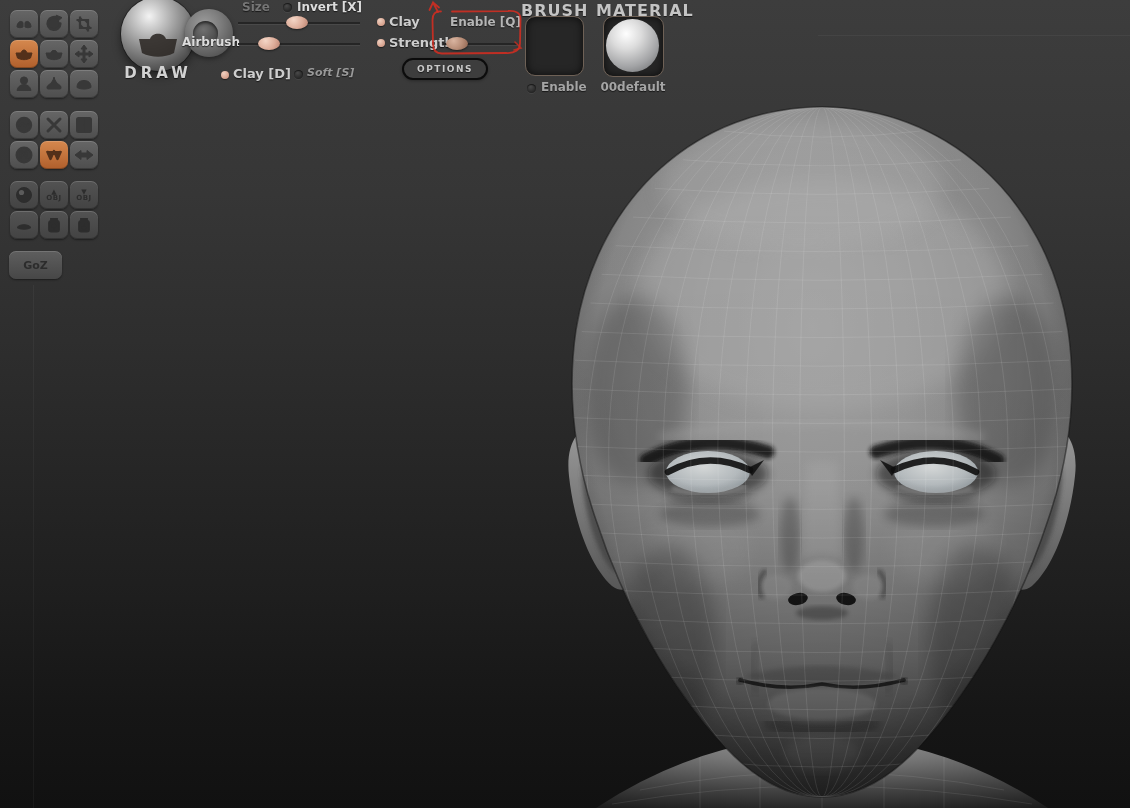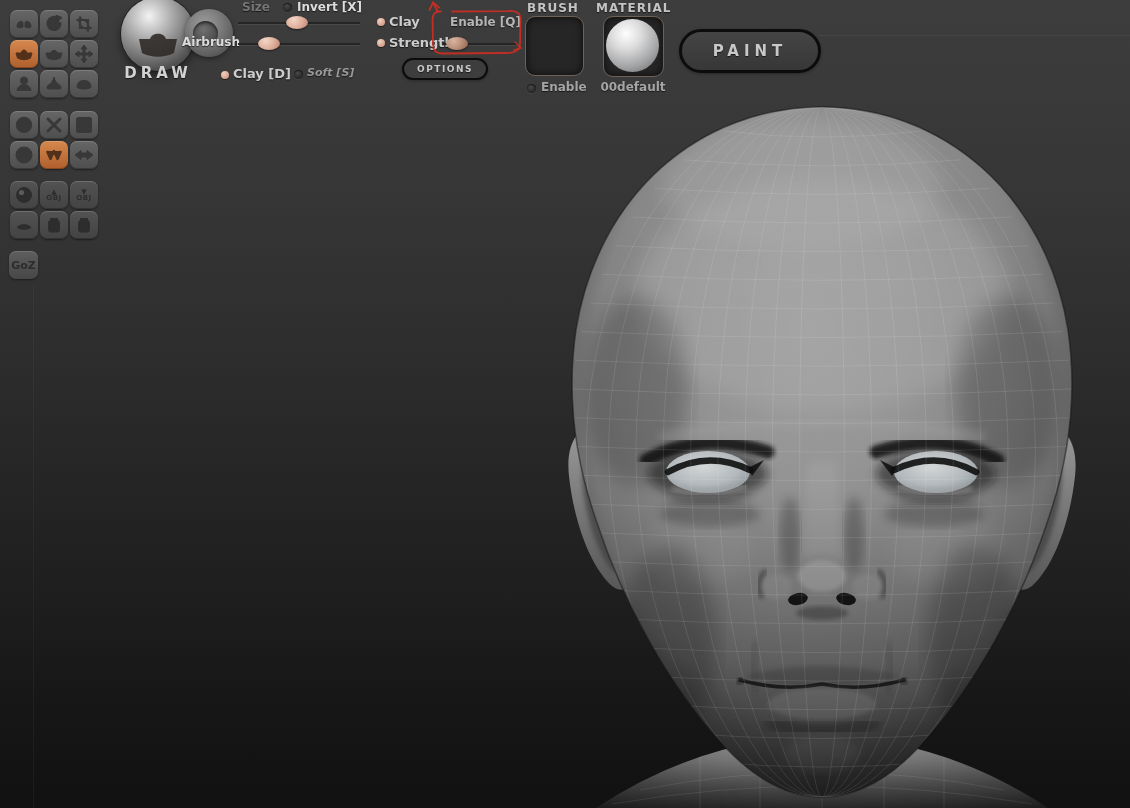--- a/index.html
+++ b/index.html
@@ -17,42 +17,42 @@
     box-shadow:inset 0 1px 0 rgba(255,255,255,.16),inset 0 -1px 0 rgba(0,0,0,.25),0 1px 2px rgba(0,0,0,.45);
     cursor:pointer;color:#383838;}
   .tbtn svg{display:block;}
   .tbtn .glyph{fill:#383838;stroke:#383838;}
   .tbtn.dark{background:linear-gradient(#535353,#434343);}
   .tbtn.dark .glyph{fill:#2d2d2d;stroke:#2d2d2d;}
   .tbtn.active{background:linear-gradient(#d5884e,#b05f2c);}
   .tbtn.active .glyph{fill:#53301a;stroke:#53301a;}
   .objtxt{font-size:7px;font-weight:bold;line-height:7px;color:#2d2d2d;letter-spacing:.5px;}
   .objarrow{font-size:7px;line-height:6px;color:#2d2d2d;}
-  .goz{left:9px;top:251px;width:29px;height:28px;border-radius:7px;cursor:pointer;
+  .goz{left:9px;top:251px;width:53px;height:28px;border-radius:7px;cursor:pointer;
     background:linear-gradient(#5e5e5e,#474747);
     box-shadow:inset 0 1px 0 rgba(255,255,255,.14),0 1px 2px rgba(0,0,0,.45);
     font-size:11px;font-weight:bold;color:#2c2c2c;display:flex;align-items:center;justify-content:center;}
 
   
   .ball-big{left:121px;top:-3px;width:74px;height:74px;border-radius:50%;cursor:pointer;
     background:radial-gradient(circle at 38% 26%,#f3f3f3 0%,#cfcfcf 16%,#8f8f8f 45%,#4c4c4c 78%,#303030 100%);
     box-shadow:0 0 0 1px rgba(0,0,0,.35),0 5px 10px rgba(0,0,0,.45);display:flex;align-items:flex-end;justify-content:center;}
   .ball-air{left:185px;top:9px;width:48px;height:48px;border-radius:50%;cursor:pointer;
     background:radial-gradient(circle at 40% 32%,#9d9d9d,#7b7b7b 40%,#565656 78%,#464646 100%);
     box-shadow:0 2px 5px rgba(0,0,0,.4);}
   .ball-air .hole{position:absolute;left:8px;top:12px;width:25px;height:25px;border-radius:50%;
     background:radial-gradient(circle at 42% 35%,#707070,#4a4a4a 70%);box-shadow:inset 0 2px 3px rgba(0,0,0,.55);}
   .lbl{position:absolute;font-weight:bold;text-shadow:0 1px 1px rgba(0,0,0,.6);white-space:nowrap;}
   .lbl.big{font-size:15px;letter-spacing:4px;color:#d2d2d2;}
   .lbl.main{font-size:12px;color:#dcdcdc;}
   .lbl.dim{font-size:12px;color:#767676;}
   .lbl.opt{font-size:13px;color:#cdcdcd;}
   .lbl.opt2{font-size:11px;color:#999;font-style:italic;}
   .lbl.small{font-size:12px;color:#b5b5b5;font-weight:bold;}
-  .lbl.panel{font-size:12px;letter-spacing:1px;color:#c4c4c4;text-align:center;}
+  .lbl.panel{font-size:16px;letter-spacing:1px;color:#c4c4c4;text-align:center;}
   .lbl.sub{font-size:12px;color:#a5a5a5;font-weight:bold;text-align:center;}
   .dot{position:absolute;border-radius:50%;cursor:pointer;}
   .dot.pink{width:8px;height:8px;background:radial-gradient(circle at 35% 30%,#f0d0c0,#d5a08c 70%);box-shadow:0 1px 1px rgba(0,0,0,.5);}
   .dot.off{width:9px;height:9px;background:radial-gradient(circle at 40% 30%,#4a4a4a,#262626 70%);box-shadow:inset 0 1px 1px rgba(0,0,0,.6),0 1px 0 rgba(255,255,255,.06);}
   .track{position:absolute;height:2px;background:#252525;box-shadow:0 1px 0 rgba(255,255,255,.07);cursor:pointer;}
   .knob{position:absolute;top:-6px;width:22px;height:13px;border-radius:50%;cursor:pointer;
     background:radial-gradient(circle at 35% 28%,#f4d6c6,#dcab98 55%,#bb8270 95%);
     box-shadow:0 1px 2px rgba(0,0,0,.5);}
   .knob.brown{background:radial-gradient(circle at 35% 28%,#d9b4a0,#b58a74 55%,#8f6450 95%);}
   .pill{position:absolute;border-radius:999px;background:#3d3d3d;border:2px solid #0c0c0c;cursor:pointer;
@@ -426,17 +426,14 @@
   <div class="abs slot" style="left:525px;top:16px;"></div>
   <div class="abs dot off" style="left:527px;top:84px;"></div>
   <div class="abs lbl sub" style="left:541px;top:80px;text-align:left;">Enable</div>
 
   <div class="abs lbl panel" style="left:596px;top:1px;width:74px;">MATERIAL</div>
   <div class="abs slot" style="left:603px;top:16px;width:59px;height:59px;">
     <div class="sphere"></div>
   </div>
   <div class="abs lbl sub" style="left:596px;top:80px;width:74px;">00default</div>
 
-  <div class="abs pill paint">
-      <span>PAINT</span>
-    </div>
 
 </div>
 
 </body></html>

